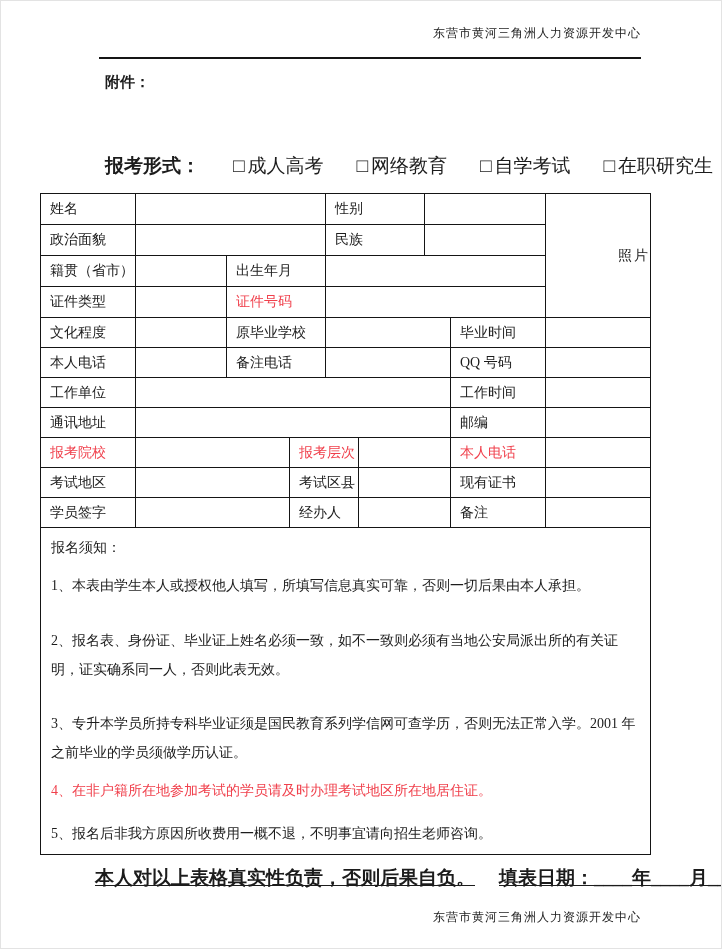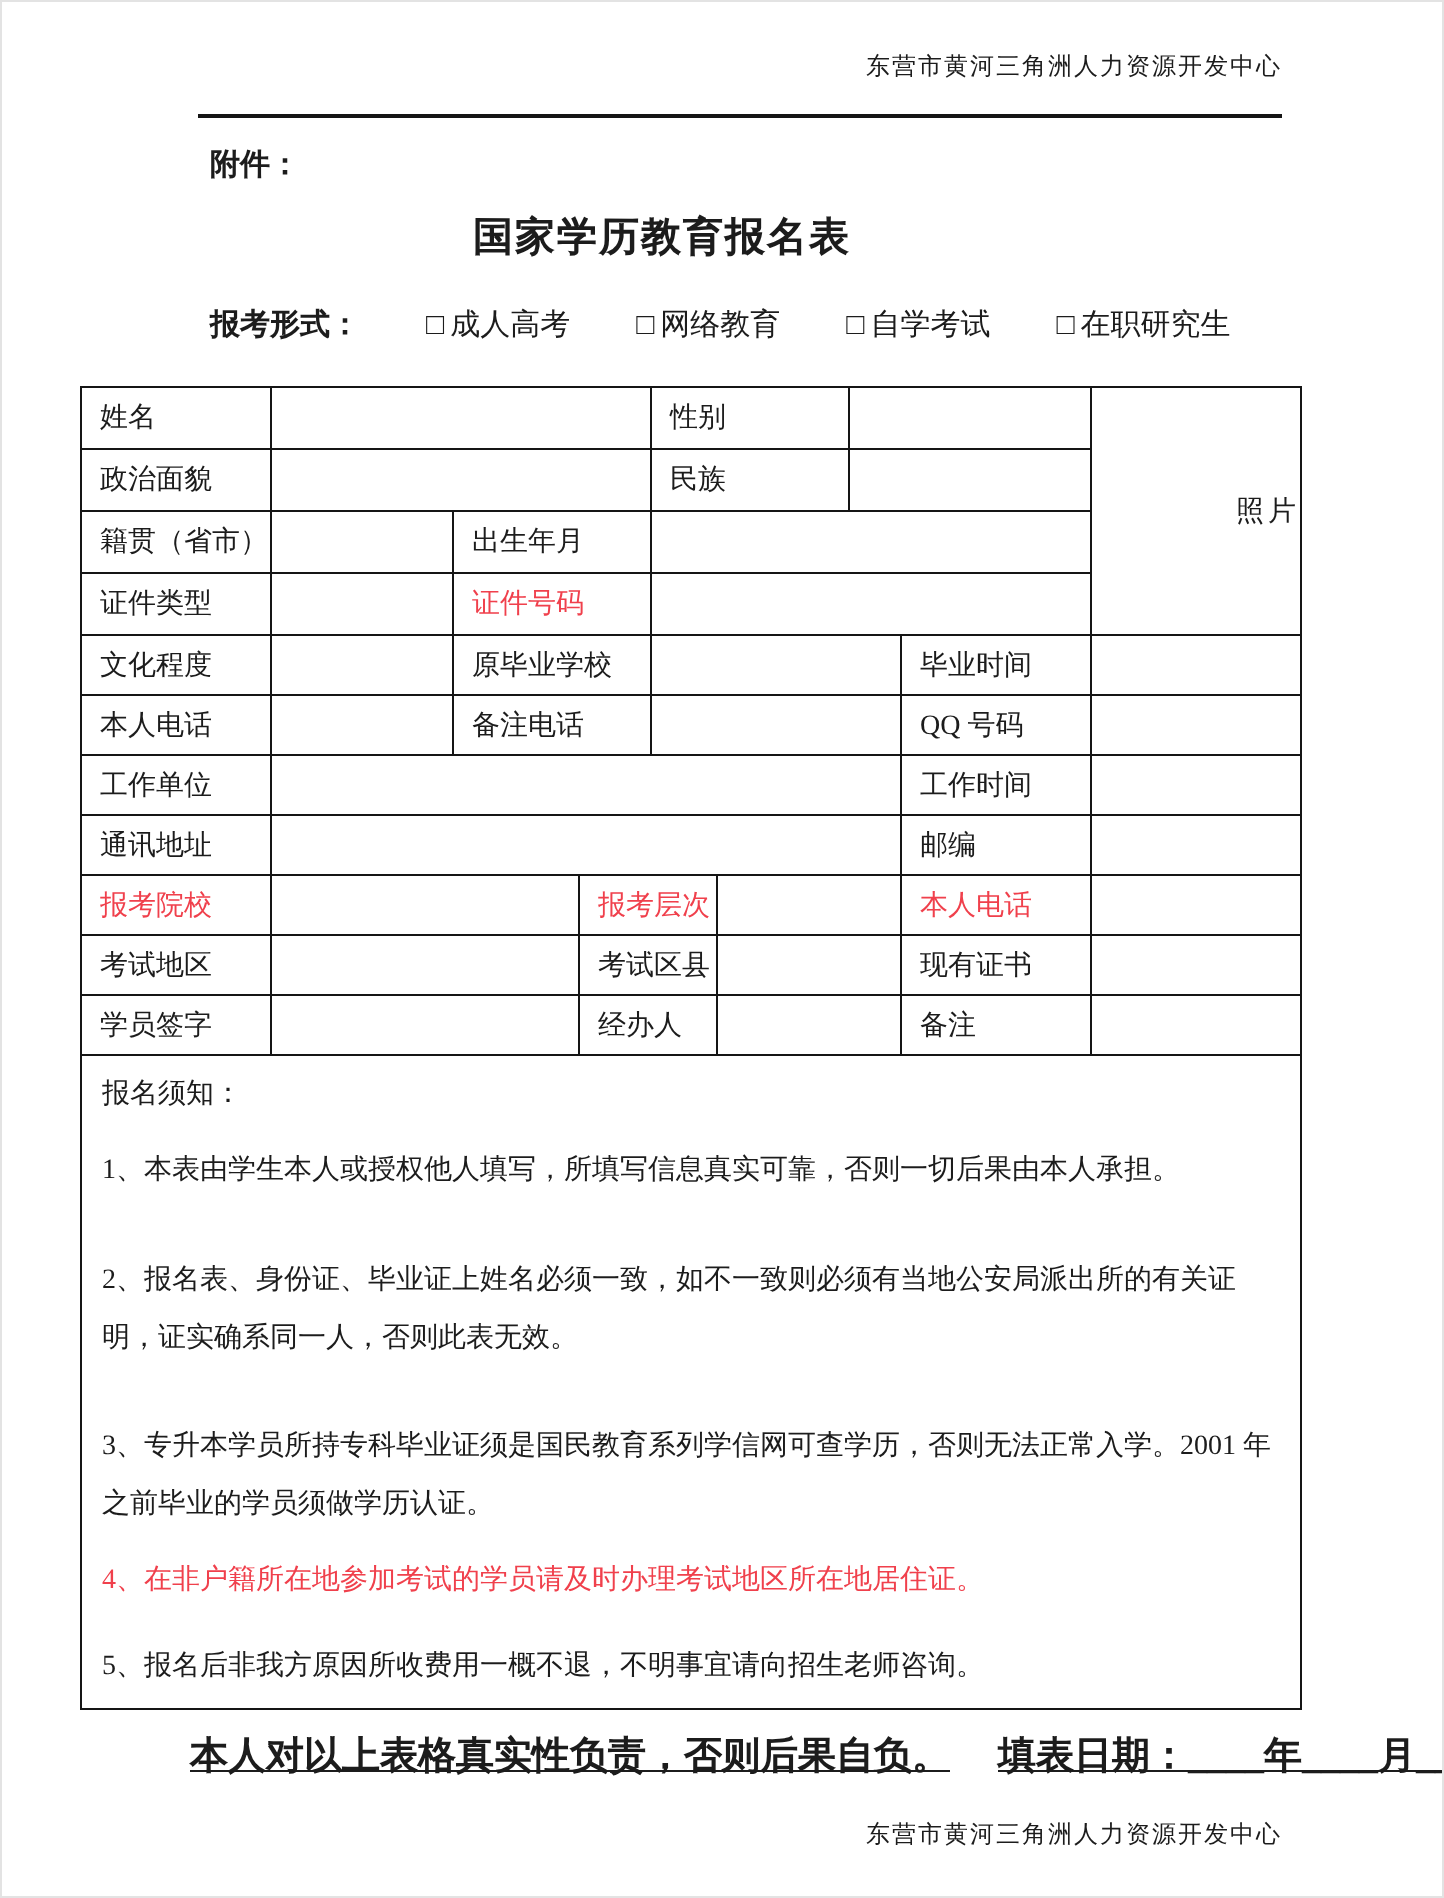--- a/index.html
+++ b/index.html
@@ -25,21 +25,21 @@
   .attachment {
     position: absolute; top: 72px; left: 104px;
     font-size: 15px; font-weight: bold;
   }
   .doc-title {
     position: absolute; top: 104px; left: 0; width: 660px;
     text-align: center; font-size: 20px; font-weight: bold; letter-spacing: 1px;
   }
   .form-type {
     position: absolute; top: 152px; left: 104px;
-    font-size: 15px; white-space: nowrap;
+    font-size: 19px; white-space: nowrap;
   }
   .form-type .ft-label { font-weight: bold; }
   .form-type .option { margin-left: 33px; }
   .form-type .option:first-of-type { margin-left: 5px; }
   .form-type .cbx { margin-right: 3px; }
 
   table.reg-table {
     position: absolute; left: 39px; top: 192px; width: 610px;
     border-collapse: collapse; table-layout: fixed;
   }
@@ -78,21 +78,20 @@
 </head>
 <body>
 
 <div class="page">
 
   <div class="header-org">东营市黄河三角洲人力资源开发中心</div>
   <div class="header-rule"></div>
 
   <div class="attachment">附件：</div>
 
-  <div class="doc-title">国家学历教育报名表</div>
 
   <div class="form-type">
     <span class="ft-label">报考形式：</span><span class="option"><span class="cbx">□</span><span>成人高考</span></span><span class="option"><span class="cbx">□</span><span>网络教育</span></span><span class="option"><span class="cbx">□</span><span>自学考试</span></span><span class="option"><span class="cbx">□</span><span>在职研究生</span></span>
   </div>
 
   <table class="reg-table">
     <colgroup>
       <col style="width:95px">
         <col style="width:91px">
         <col style="width:63px">

